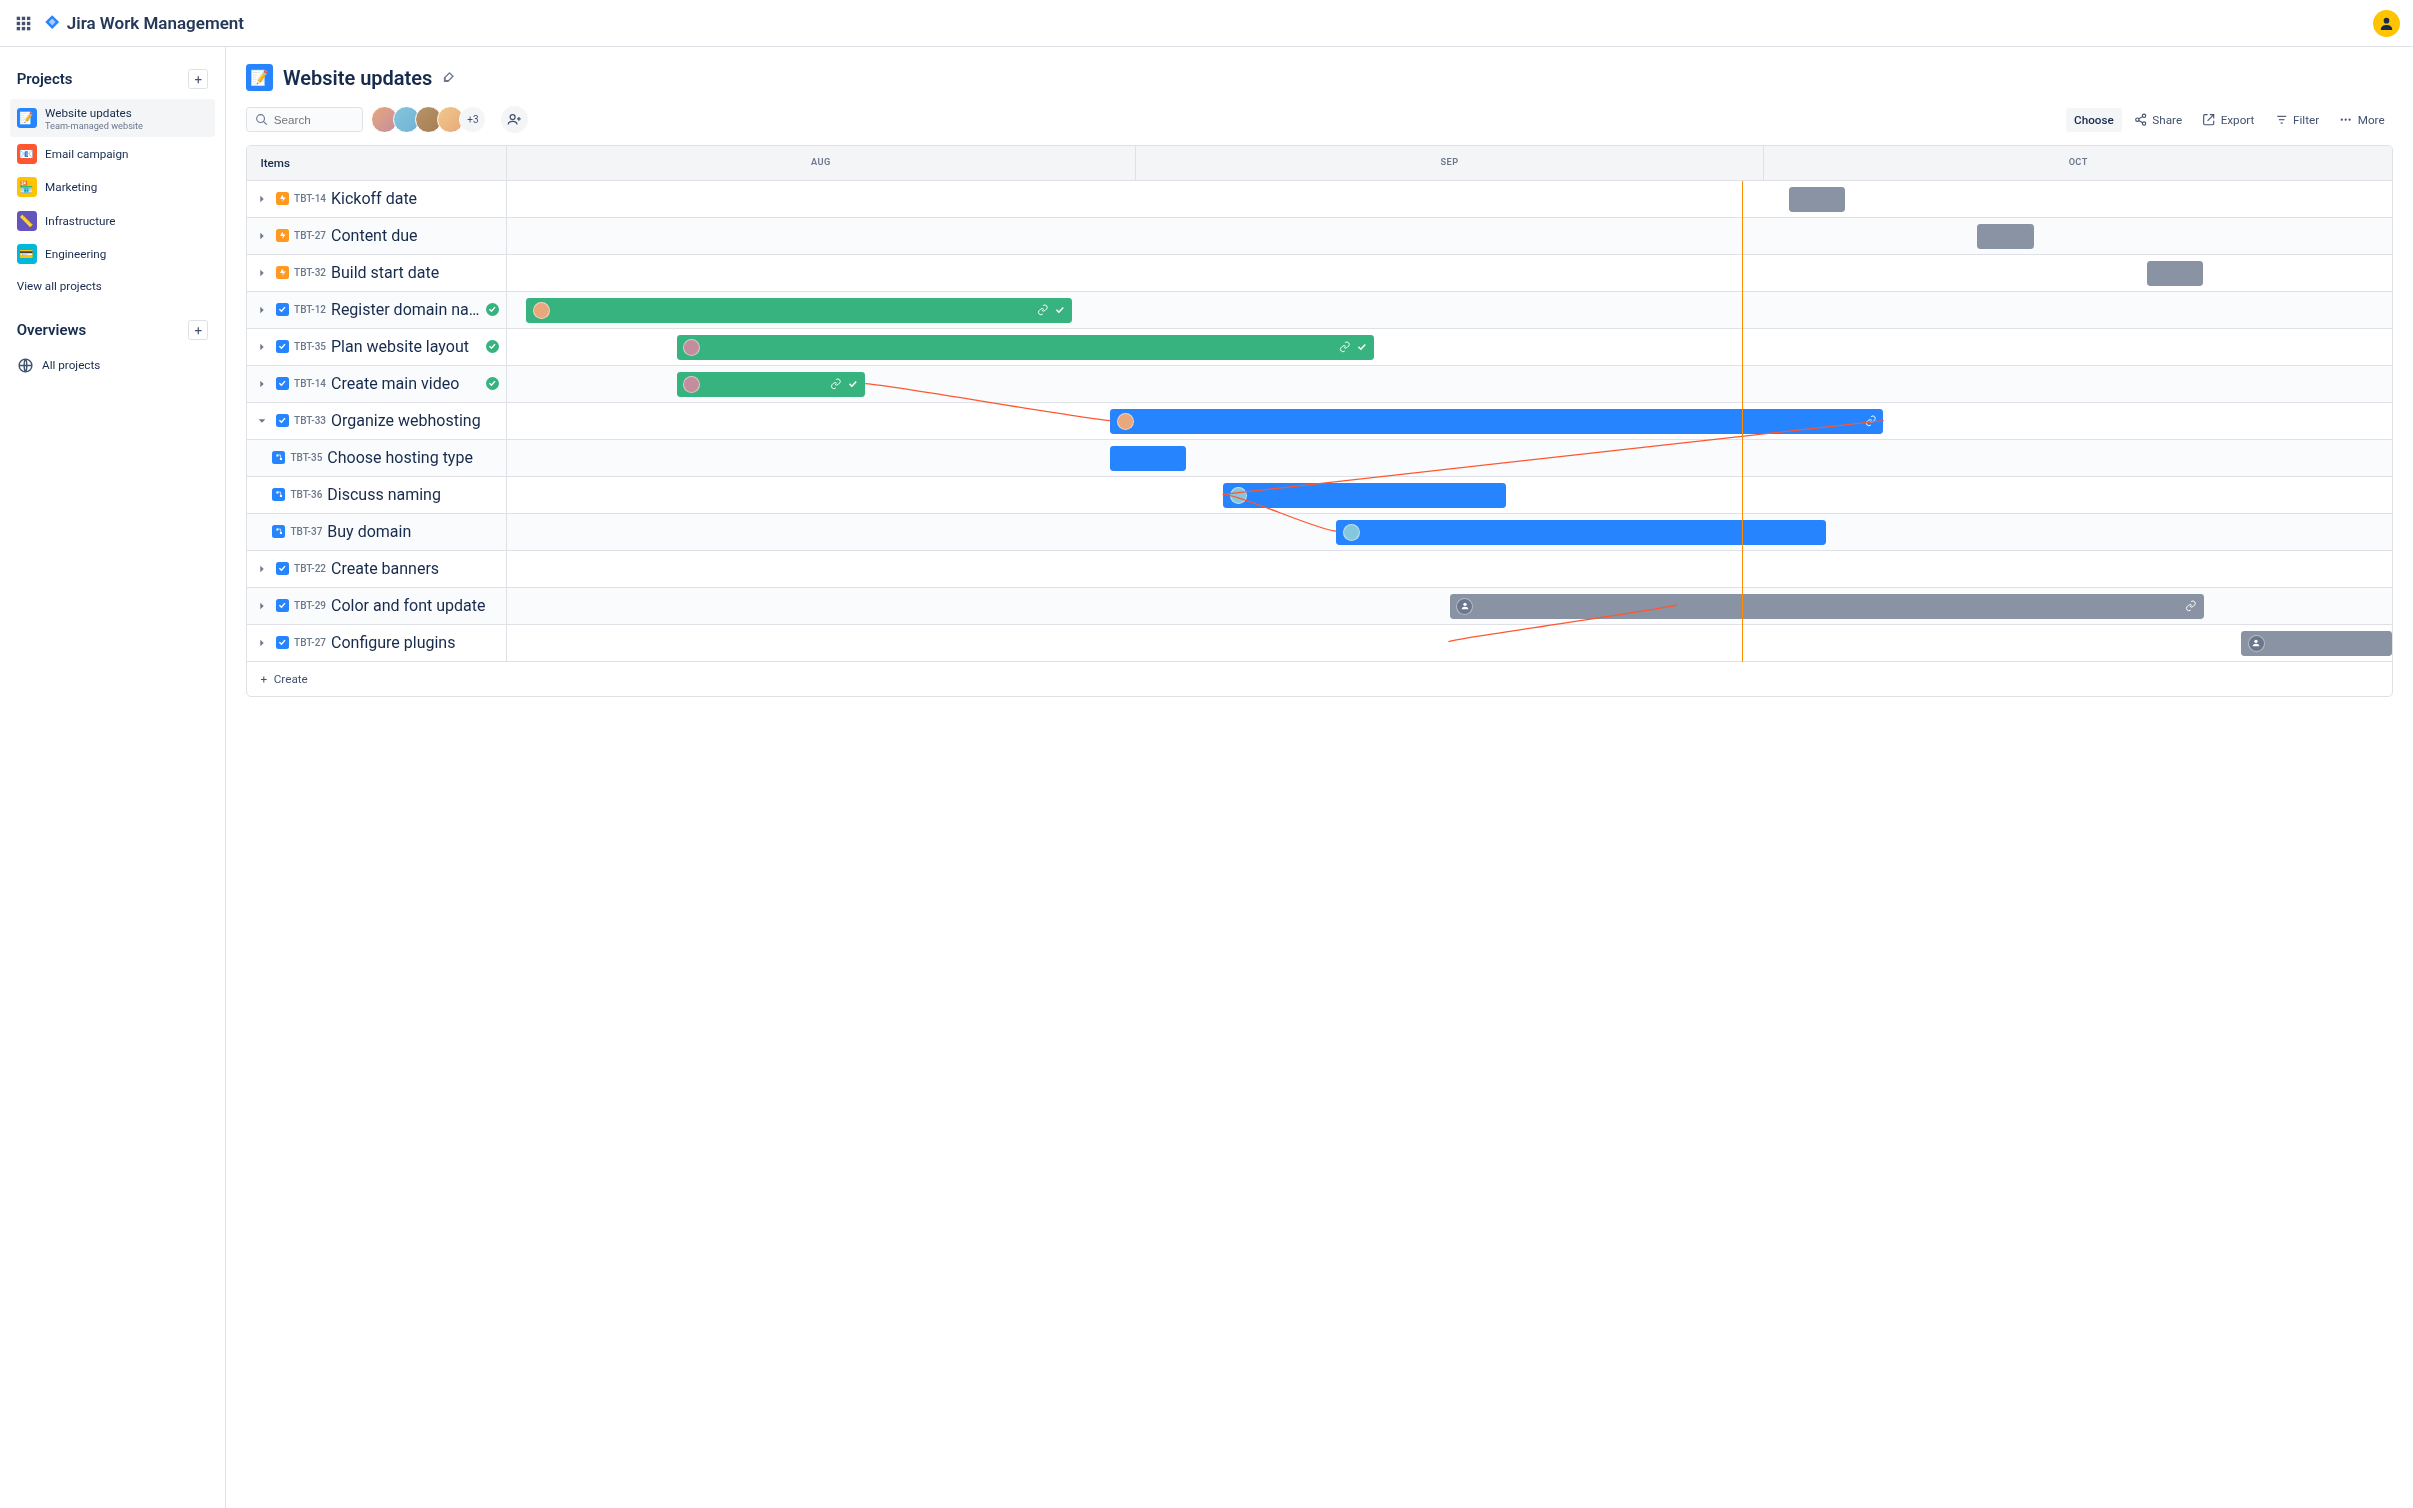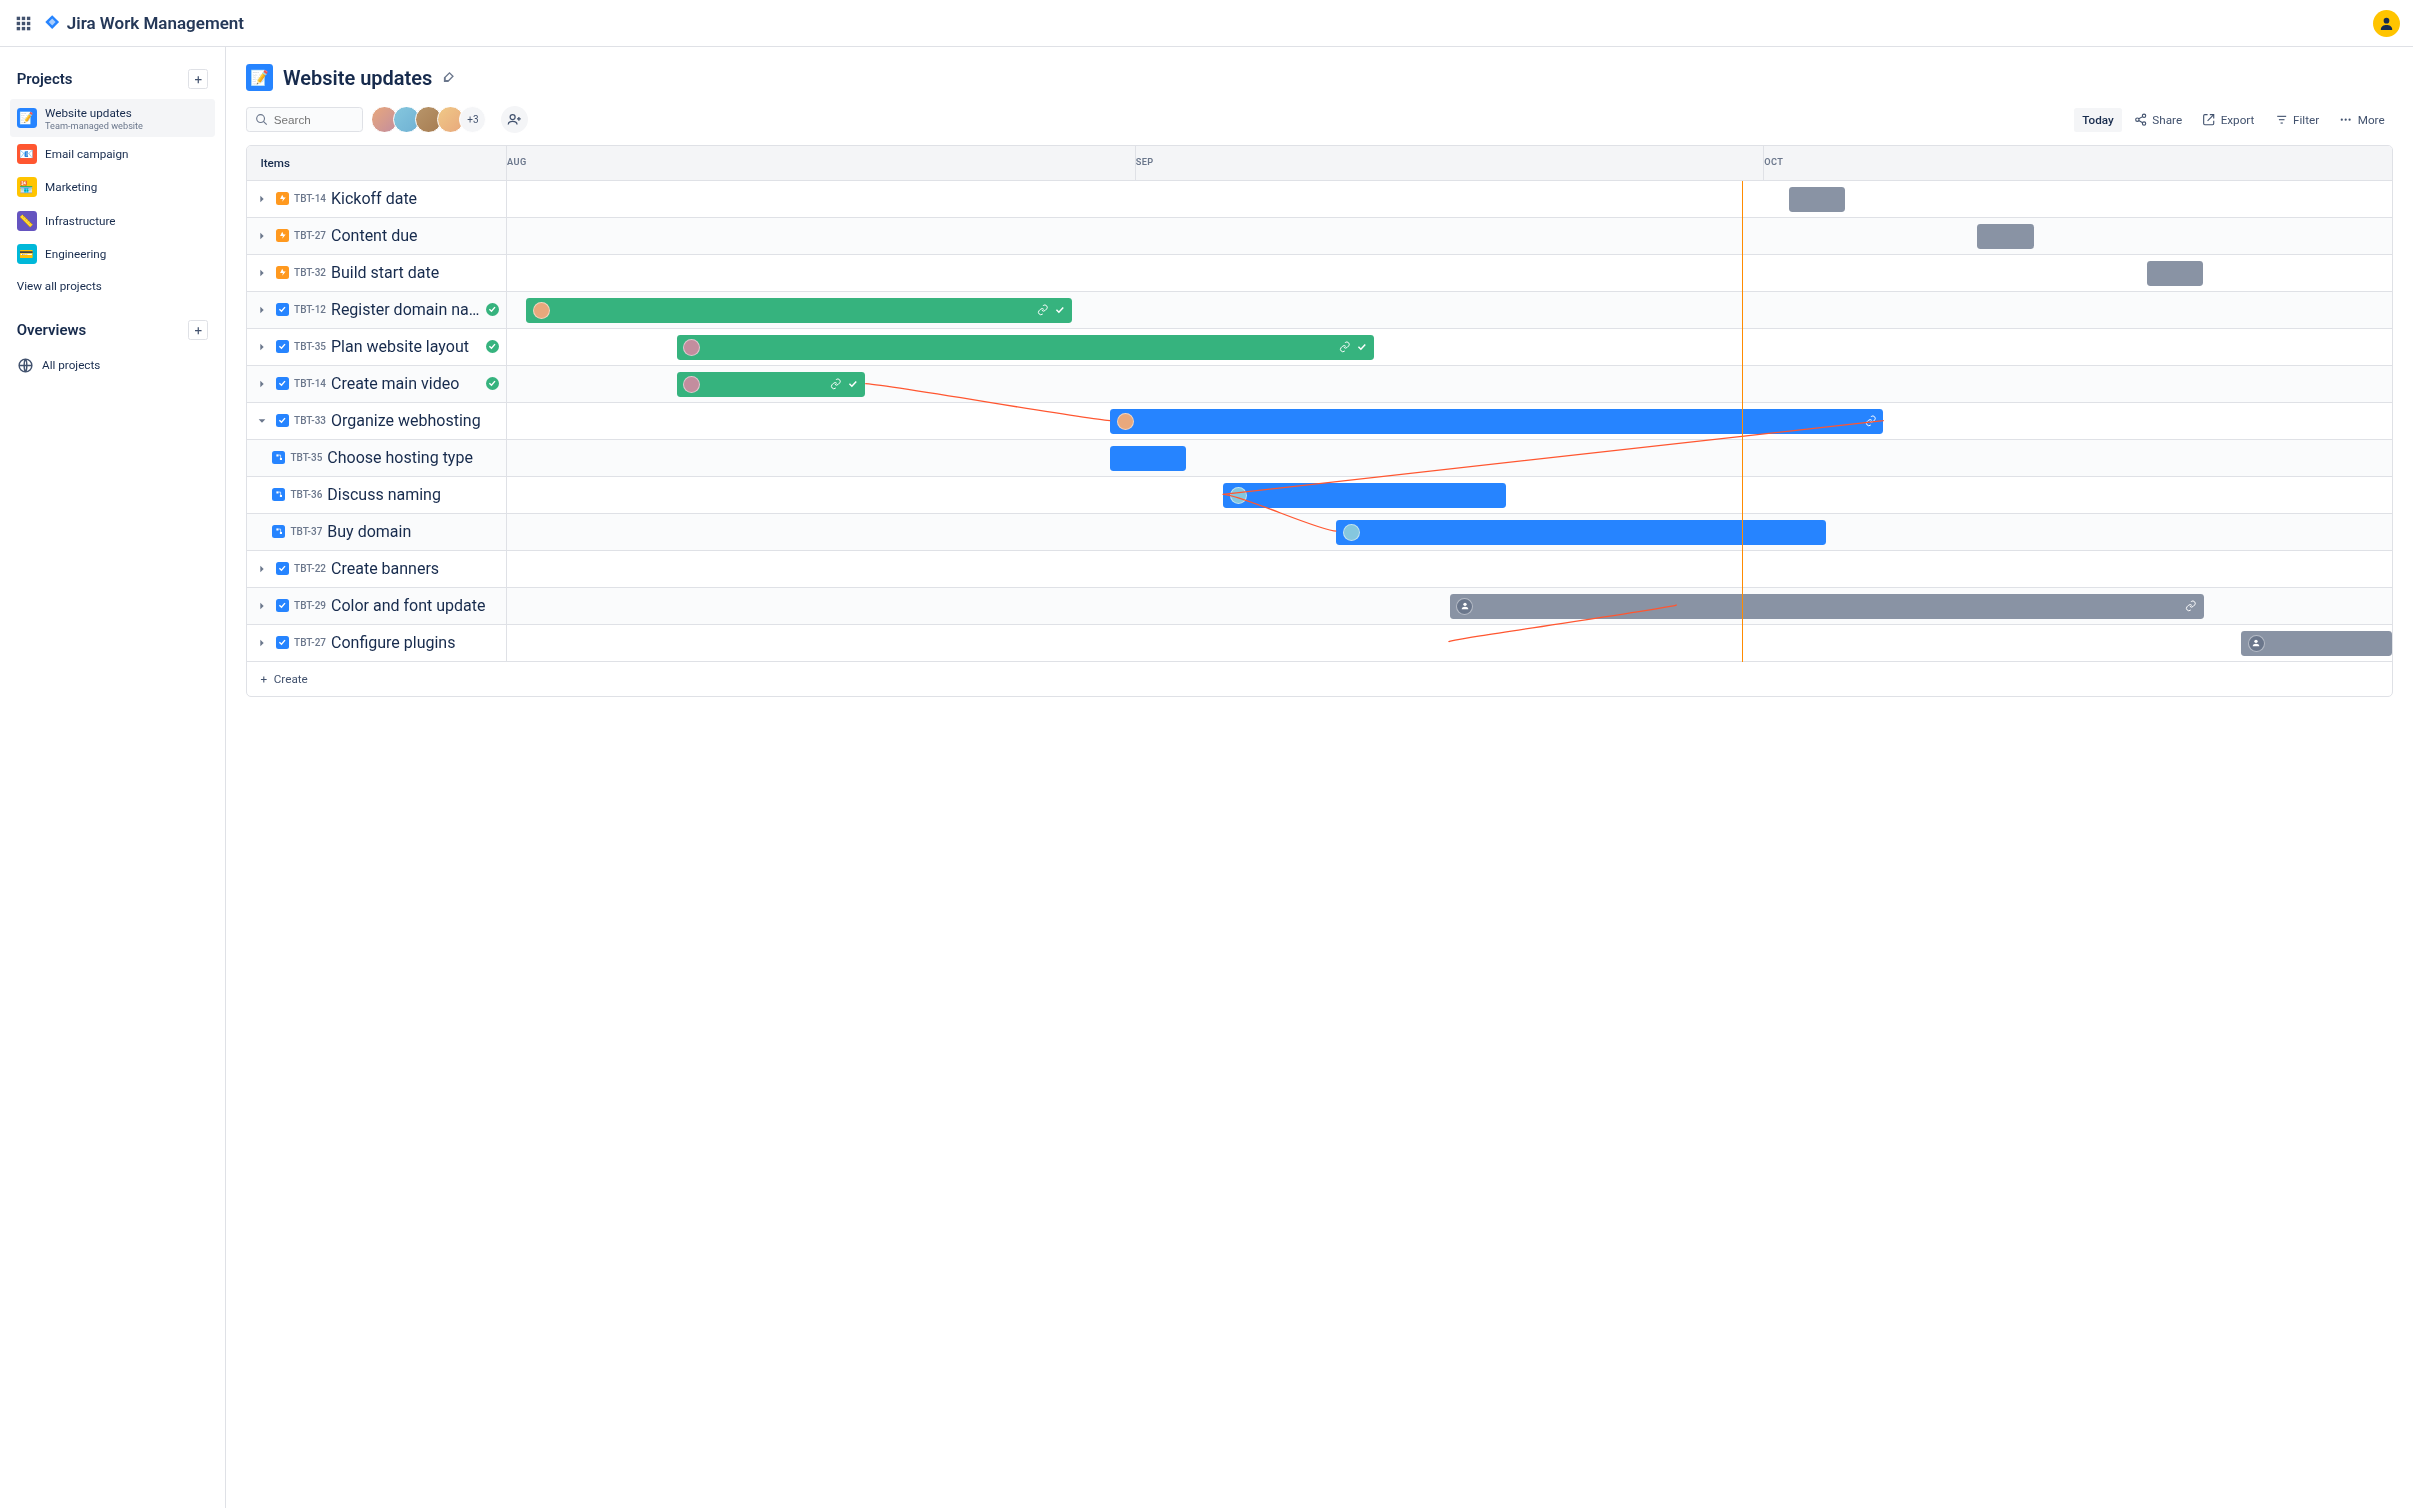--- a/index.html
+++ b/index.html
@@ -44,21 +44,21 @@
 .add-people { width: 27px; height: 27px; border-radius: 50%; background: #F4F5F7; display: flex; align-items: center; justify-content: center; cursor: pointer; margin-left: 6.7px; }
 
 .toolbar-right { display: flex; align-items: center; gap: 3.4px; }
 .tb-btn { padding: 5px 8.4px; border-radius: 2.5px; cursor: pointer; display: flex; align-items: center; gap: 5px; font-size: 11.7px; color: #42526E; }
 .tb-btn.primary { background: #F4F5F7; color: #172B4D; font-weight: 500; }
 
 .timeline { border: 0.8px solid #DFE1E6; border-radius: 5px; overflow: hidden; }
 .timeline-header { display: flex; background: #F4F5F7; border-bottom: 0.8px solid #DFE1E6; }
 .items-col { width: 260px; flex-shrink: 0; border-right: 0.8px solid #DFE1E6; padding: 10px 13.4px; font-weight: 500; font-size: 11.7px; }
 .months { flex: 1; display: flex; }
-.month { flex: 1; text-align: left; padding: 10px 0; font-size: 9.2px; font-weight: 600; color: #6B778C; letter-spacing: 0.4px; border-right: 0.8px solid #DFE1E6; }
+.month { flex: 1; text-align: center; padding: 10px 0; font-size: 9.2px; font-weight: 600; color: #6B778C; letter-spacing: 0.4px; border-right: 0.8px solid #DFE1E6; }
 .month:last-child { border-right: none; }
 
 .timeline-body { position: relative; }
 .today-line { position: absolute; top: 0; bottom: 0; width: 1.7px; background: #FF8B00; left: calc(260px + (100% - 260px) * 0.655); z-index: 5; pointer-events: none; }
 
 .row { display: flex; border-bottom: 0.8px solid #DFE1E6; min-height: 37px; }
 .row:nth-child(odd) { background: #FAFBFC; }
 .row-label { width: 260px; flex-shrink: 0; border-right: 0.8px solid #DFE1E6; display: flex; align-items: center; padding: 0 6.7px; gap: 5px; }
 .expand-btn { width: 17px; display: flex; align-items: center; justify-content: center; color: #6B778C; cursor: pointer; flex-shrink: 0; }
 .item-type-icon { width: 13.4px; height: 13.4px; border-radius: 2.5px; flex-shrink: 0; display: flex; align-items: center; justify-content: center; }
@@ -216,21 +216,21 @@
           <svg width="15" height="15" viewBox="0 0 24 24" fill="none" stroke="#42526E" stroke-width="2">
               <circle cx="9" cy="8" r="4"></circle>
               <path d="M2 20c0-3 3-5 7-5s7 2 7 5"></path>
               <line x1="19" y1="8" x2="19" y2="14"></line>
               <line x1="16" y1="11" x2="22" y2="11"></line>
             </svg>
         </div>
       </div>
       <div class="toolbar-right">
         <div class="tb-btn primary">
-            <span>Today</span>
+            <span>Choose</span>
           </div>
         <div class="tb-btn">
           <svg width="13.4" height="13.4" viewBox="0 0 24 24" fill="none" stroke="#42526E" stroke-width="2">
               <circle cx="18" cy="5" r="3"></circle>
               <circle cx="6" cy="12" r="3"></circle>
               <circle cx="18" cy="19" r="3"></circle>
               <line x1="8.5" y1="10.5" x2="15.5" y2="6.5"></line>
               <line x1="8.5" y1="13.5" x2="15.5" y2="17.5"></line>
             </svg>
           <span>Share</span>

